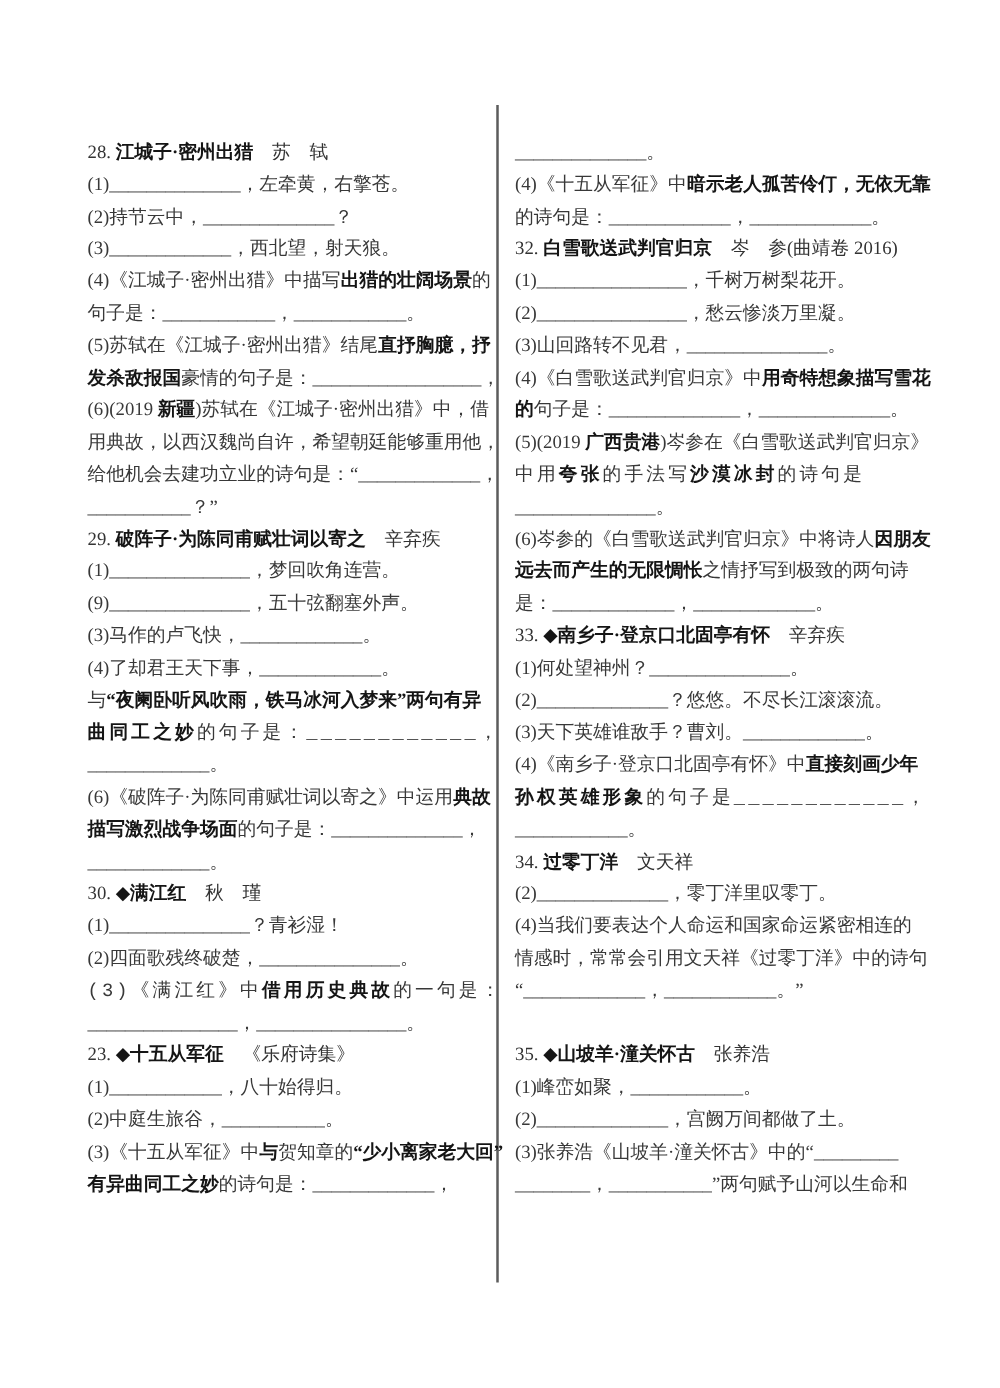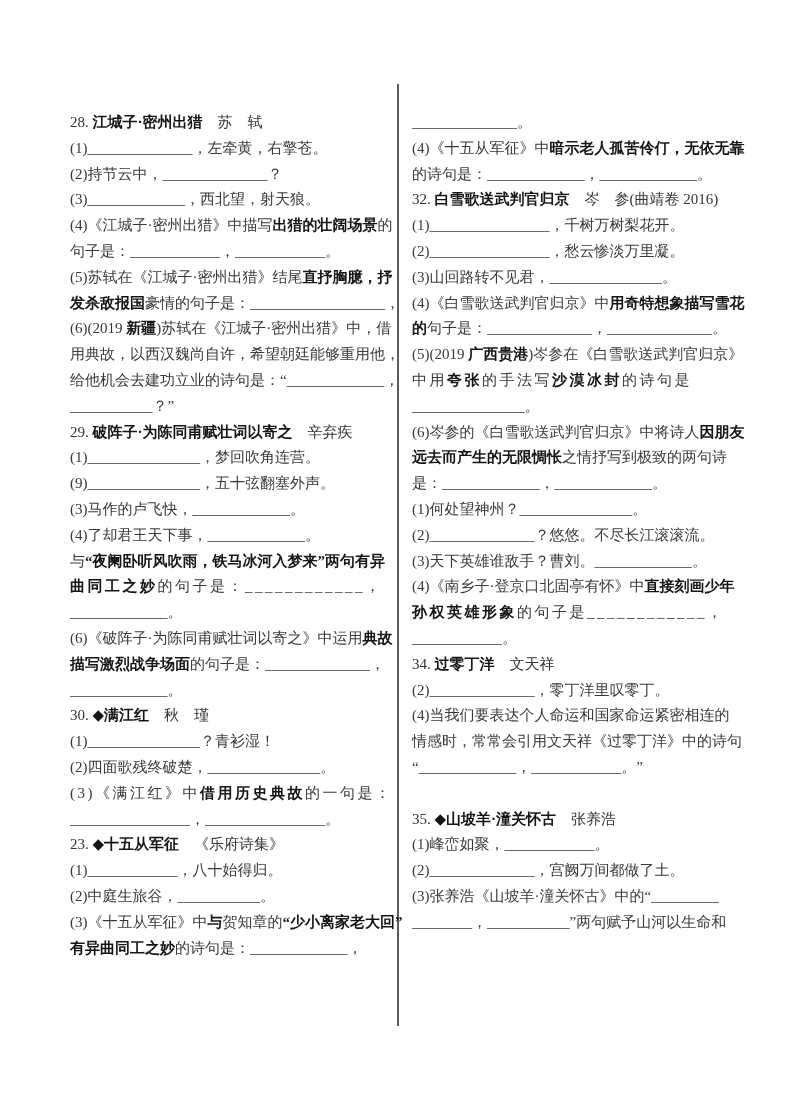--- a/index.html
+++ b/index.html
@@ -21,21 +21,21 @@
   .col-left  { left:70px;  width:334px; }
   .col-right { left:412px; width:340px; }
   .line {
     height:25.8px; line-height:25.8px;
     font-size:15px;
     color:#383838;
     white-space:nowrap;
   }
   .line .b { font-weight:700; color:#151515; }
   .line.heading { color:#333; }
-  .line.spread { letter-spacing:2.5px; }
+  .line.spread { letter-spacing:2.5px;font-family:Liberation Mono, monospace; }
   .line.spacer { height:25.8px; }
 </style>
 </head>
 <body style="background: rgb(255, 255, 255);">
 
 <div class="page">
   <div class="divider" style="background: rgb(92, 92, 92);"></div>
   <div class="col col-left">
       <div class="line heading"><span>28. </span><span class="b">江城子·密州出猎</span><span>　苏　轼</span></div>
       <div class="line"><span>(1)______________，左牵黄，右擎苍。</span></div>
@@ -80,20 +80,21 @@
       <div class="line"><span>(2)________________，愁云惨淡万里凝。</span></div>
       <div class="line"><span>(3)山回路转不见君，_______________。</span></div>
       <div class="line"><span>(4)《白雪歌送武判官归京》中</span><span class="b">用奇特想象描写雪花</span></div>
       <div class="line"><span class="b">的</span><span>句子是：______________，______________。</span></div>
       <div class="line"><span>(5)(2019 </span><span class="b">广西贵港</span><span>)岑参在《白雪歌送武判官归京》</span></div>
       <div class="line spread"><span>中用</span><span class="b">夸张</span><span>的手法写</span><span class="b">沙漠冰封</span><span>的诗句是</span></div>
       <div class="line"><span>_______________。</span></div>
       <div class="line"><span>(6)岑参的《白雪歌送武判官归京》中将诗人</span><span class="b">因朋友</span></div>
       <div class="line"><span class="b">远去而产生的无限惆怅</span><span>之情抒写到极致的两句诗</span></div>
       <div class="line"><span>是：_____________，_____________。</span></div>
+      <div class="line heading"><span>33. </span><span class="b">◆南乡子·登京口北固亭有怀</span><span>　辛弃疾</span></div>
       <div class="line"><span>(1)何处望神州？_______________。</span></div>
       <div class="line"><span>(2)______________？悠悠。不尽长江滚滚流。</span></div>
       <div class="line"><span>(3)天下英雄谁敌手？曹刘。_____________。</span></div>
       <div class="line"><span>(4)《南乡子·登京口北固亭有怀》中</span><span class="b">直接刻画少年</span></div>
       <div class="line spread"><span class="b">孙权英雄形象</span><span>的句子是____________，</span></div>
       <div class="line"><span>____________。</span></div>
       <div class="line heading"><span>34. </span><span class="b">过零丁洋</span><span>　文天祥</span></div>
       <div class="line"><span>(2)______________，零丁洋里叹零丁。</span></div>
       <div class="line"><span>(4)当我们要表达个人命运和国家命运紧密相连的</span></div>
       <div class="line"><span>情感时，常常会引用文天祥《过零丁洋》中的诗句</span></div>

